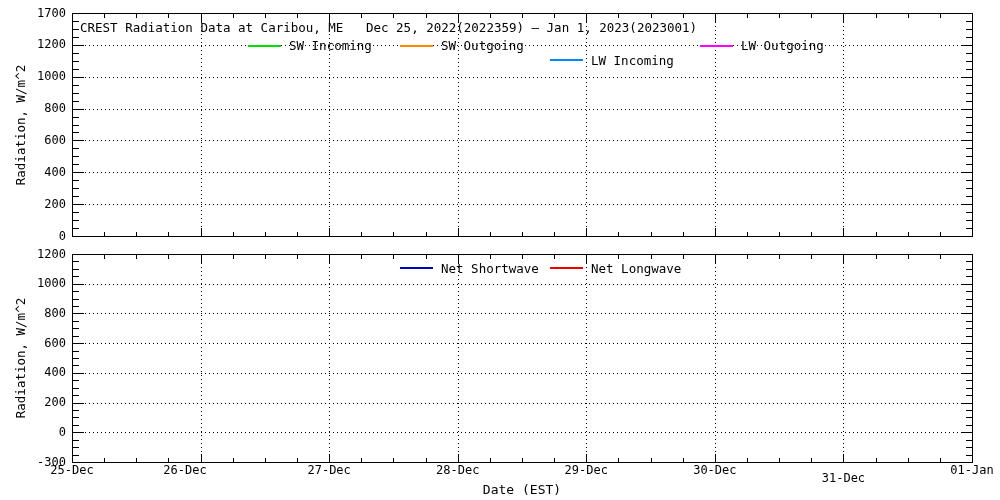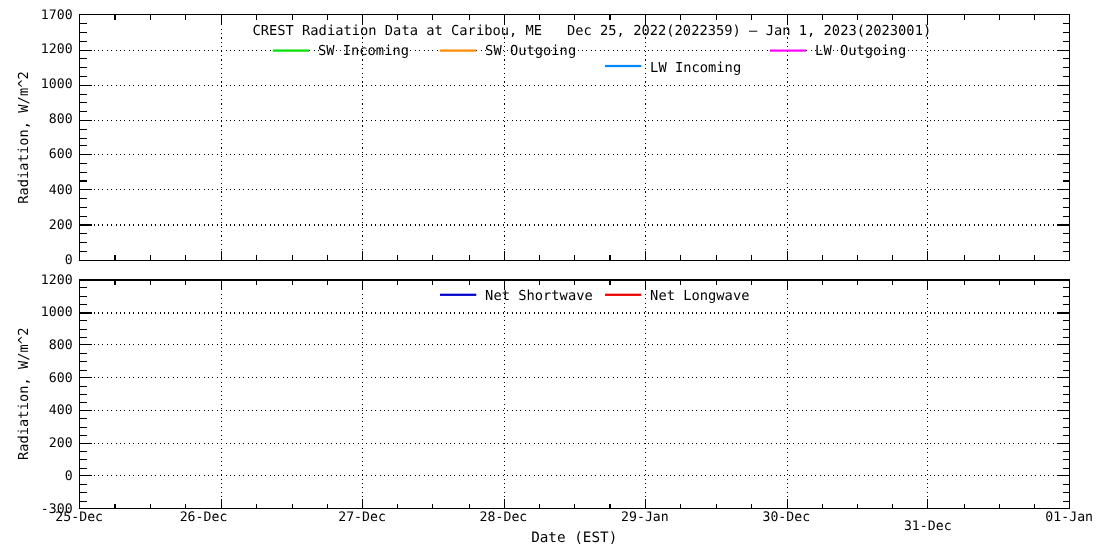--- a/index.html
+++ b/index.html
@@ -5,21 +5,21 @@
   html,body{margin:0;padding:0;background:#ffffff;}
   .screen{
     position:relative;width:1000px;height:500px;background:#ffffff;
     font-family:"DejaVu Sans Mono","Liberation Mono",monospace;color:#000;
     overflow:hidden;
   }
   #plot-svg{position:absolute;left:0;top:0;width:1000px;height:500px;}
   .solid{stroke:#000;stroke-width:1;fill:none;shape-rendering:crispEdges;}
   .dot{stroke:#000;stroke-width:1;stroke-dasharray:1 3;fill:none;shape-rendering:crispEdges;}
   .chart-title{
-    position:absolute;left:88px;top:20px;width:900px;text-align:center;
+    position:absolute;left:80px;top:20px;width:900px;text-align:left;
     font-size:12.5px;white-space:pre;letter-spacing:0;
   }
   .ylabel{
     position:absolute;width:200px;height:16px;text-align:center;
     font-size:12.5px;white-space:nowrap;transform:rotate(-90deg);
   }
   #ylabel-top{left:-79px;top:117px;}
   #ylabel-bottom{left:-79px;top:350px;}
   .xlabel{
     position:absolute;left:72px;top:482px;width:900px;text-align:center;
@@ -320,21 +320,21 @@
       <div class="tick-label ytick" style="left: 8px; top: 396.071px;">200</div>
       <div class="tick-label ytick" style="left: 8px; top: 366.357px;">400</div>
       <div class="tick-label ytick" style="left: 8px; top: 336.643px;">600</div>
       <div class="tick-label ytick" style="left: 8px; top: 306.929px;">800</div>
       <div class="tick-label ytick" style="left: 8px; top: 277.214px;">1000</div>
       <div class="tick-label ytick" style="left: 8px; top: 247.5px;">1200</div>
       <div class="tick-label xtick" style="left: 37px; top: 464px;">25-Dec</div>
       <div class="tick-label xtick" style="left: 150px; top: 464px;">26-Dec</div>
       <div class="tick-label xtick" style="left: 294.143px; top: 464px;">27-Dec</div>
       <div class="tick-label xtick" style="left: 422.714px; top: 464px;">28-Dec</div>
-      <div class="tick-label xtick" style="left: 551.286px; top: 464px;">29-Jan</div>
+      <div class="tick-label xtick" style="left: 551.286px; top: 464px;">29-Dec</div>
       <div class="tick-label xtick" style="left: 679.857px; top: 464px;">30-Dec</div>
       <div class="tick-label xtick" style="left: 808.429px; top: 472px;">31-Dec</div>
       <div class="tick-label xtick" style="left: 937px; top: 464px;">01-Jan</div>
     </div>
   <div id="legend-layer">
       <div class="legend-item" style="left: 248px; top: 38.5px;"><span class="legend-swatch" style="background: rgb(0, 221, 0);"></span><span>SW Incoming</span></div>
       <div class="legend-item" style="left: 400px; top: 38.5px;"><span class="legend-swatch" style="background: rgb(255, 136, 0);"></span><span>SW Outgoing</span></div>
       <div class="legend-item" style="left: 550px; top: 53px;"><span class="legend-swatch" style="background: rgb(0, 136, 255);"></span><span>LW Incoming</span></div>
       <div class="legend-item" style="left: 700px; top: 38.5px;"><span class="legend-swatch" style="background: rgb(255, 0, 255);"></span><span>LW Outgoing</span></div>
       <div class="legend-item" style="left: 400px; top: 261px;"><span class="legend-swatch" style="background: rgb(0, 0, 205);"></span><span>Net Shortwave</span></div>

